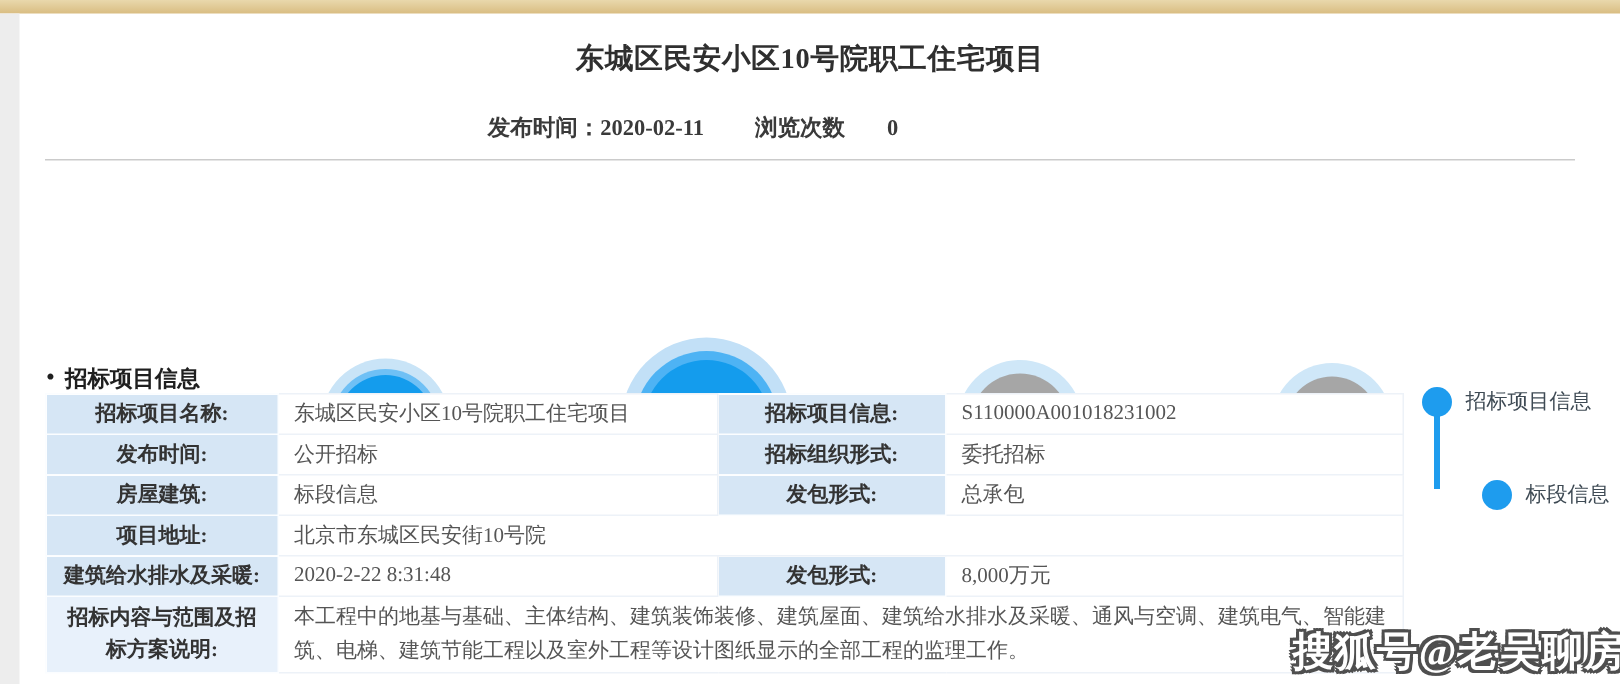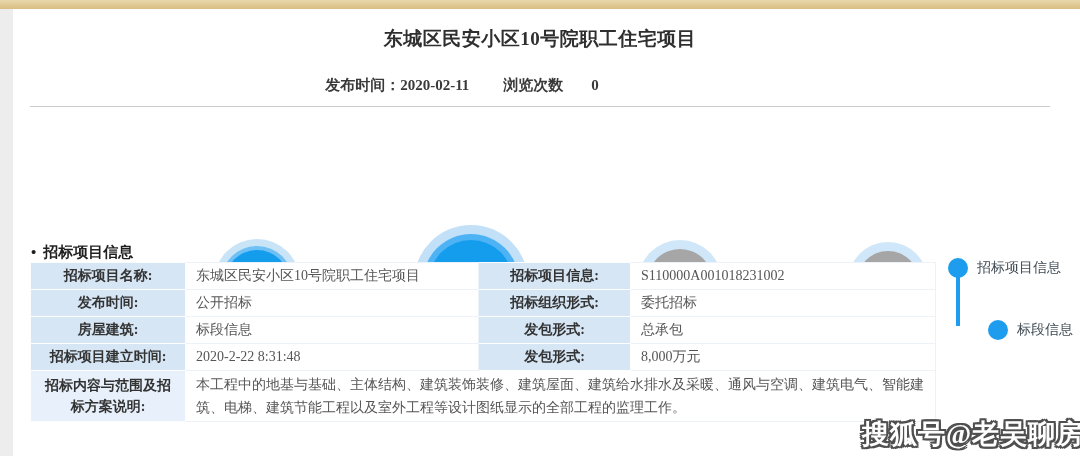--- a/index.html
+++ b/index.html
@@ -156,21 +156,25 @@
         <td class="lbl">招标组织形式:</td>
         <td class="val">委托招标</td>
       </tr>
       <tr>
         <td class="lbl">房屋建筑:</td>
         <td class="val">标段信息</td>
         <td class="lbl">发包形式:</td>
         <td class="val">总承包</td>
       </tr>
       <tr>
-        <td class="lbl">招标项目建立时间:</td>
+        <td class="lbl">项目地址:</td>
+        <td class="val" colspan="3">北京市东城区民安街10号院</td>
+      </tr>
+      <tr>
+        <td class="lbl">建筑给水排水及采暖:</td>
         <td class="val">2020-2-22 8:31:48</td>
         <td class="lbl">发包形式:</td>
         <td class="val">8,000万元</td>
       </tr>
       <tr class="desc-row">
         <td class="lbl">招标内容与范围及招标方案说明:</td>
         <td class="val" colspan="3">本工程中的地基与基础、主体结构、建筑装饰装修、建筑屋面、建筑给水排水及采暖、通风与空调、建筑电气、智能建筑、电梯、建筑节能工程以及室外工程等设计图纸显示的全部工程的监理工作。</td>
       </tr>
     </tbody>
   </table>

